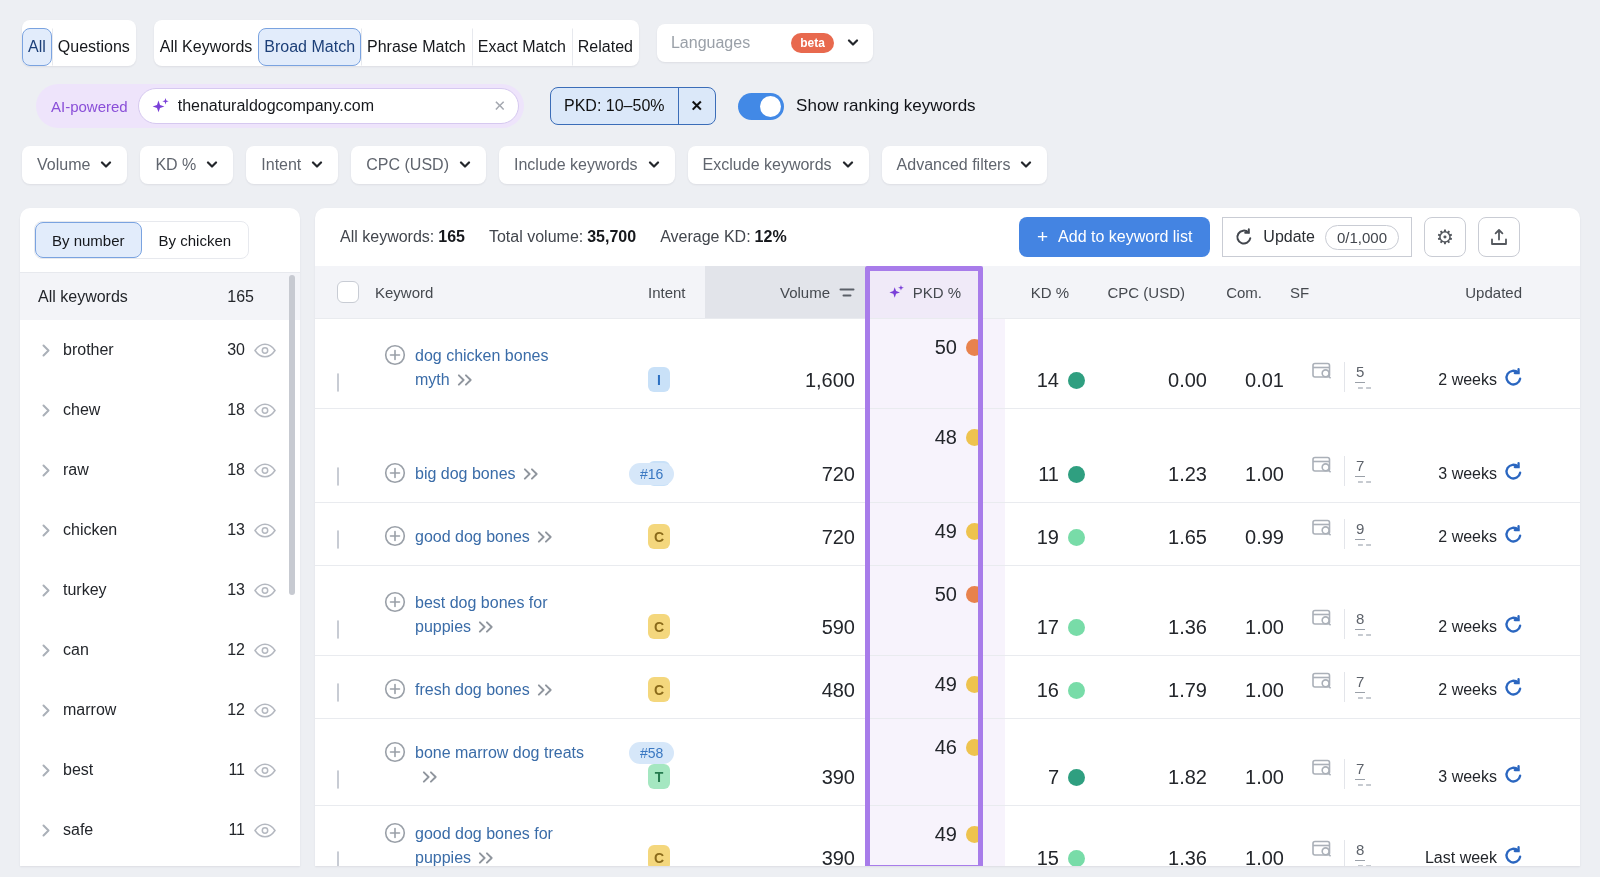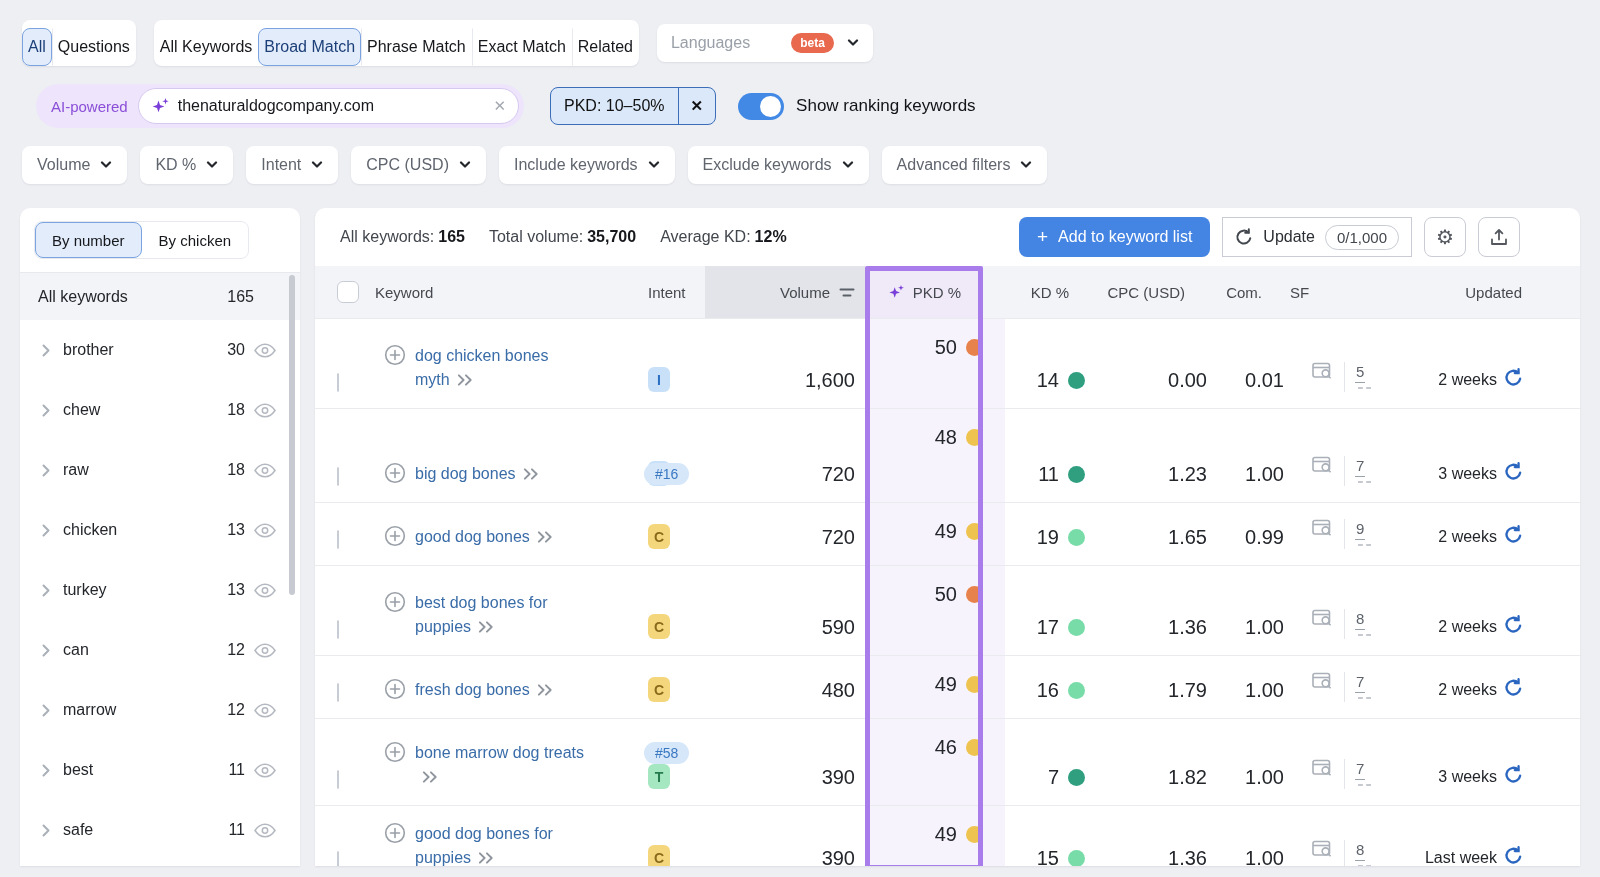--- a/index.html
+++ b/index.html
@@ -89,21 +89,21 @@
   .thead .c-vol { background:#e2e4ea; height:52px; display:flex; align-items:center; justify-content:flex-end; gap:9px; }
   .thead .c-pkd { background:#f0eaf8; height:52px; gap:8px; }
   .thead .c-kd { padding-right:8px; }
   .thead .c-upd { padding-right:58px; }
   .thead .c-check { display:flex; align-items:center; }
 
   .checkbox { width:22px; height:22px; border:1.5px solid #c8ccd4; border-radius:6px; background:#fff; cursor:pointer; }
   .kw-wrap { display:flex; align-items:flex-start; gap:9px; margin-left:9px; }
   .kw-link { display:inline-block; max-width:170px; font-size:16px; color:var(--c-link_blue); line-height:24px; cursor:pointer; }
   .kw-link .dbl-chev { display:inline-flex; vertical-align:-1px; margin-left:7px; }
-  .rank-badge { position:absolute; left:269px; top:1px; background:#d6e7f9; color:#3a78c2; font-size:14px; padding:3px 11px; border-radius:13px; white-space:nowrap; }
+  .rank-badge { position:absolute; left:254px; top:1px; background:#d6e7f9; color:#3a78c2; font-size:14px; padding:3px 11px; border-radius:13px; white-space:nowrap; }
   .intent-badge { display:inline-flex; align-items:center; justify-content:center; width:22px; height:25px; border-radius:6px; font-size:14px; font-weight:700; }
   .intent-I { background:var(--c-intent_i_bg); color:var(--c-intent_i_fg); }
   .intent-C { background:var(--c-intent_c_bg); color:var(--c-intent_c_fg); }
   .intent-T { background:var(--c-intent_t_bg); color:var(--c-intent_t_fg); }
   .num { font-size:20px; color:#23262b; line-height:24px; }
   .dot { width:17px; height:17px; border-radius:50%; flex:none; }
   .dot-orange { background:var(--c-dot_orange); }
   .dot-yellow { background:var(--c-dot_yellow); }
   .dot-teal   { background:var(--c-dot_teal); }
   .dot-green  { background:var(--c-dot_green); }

